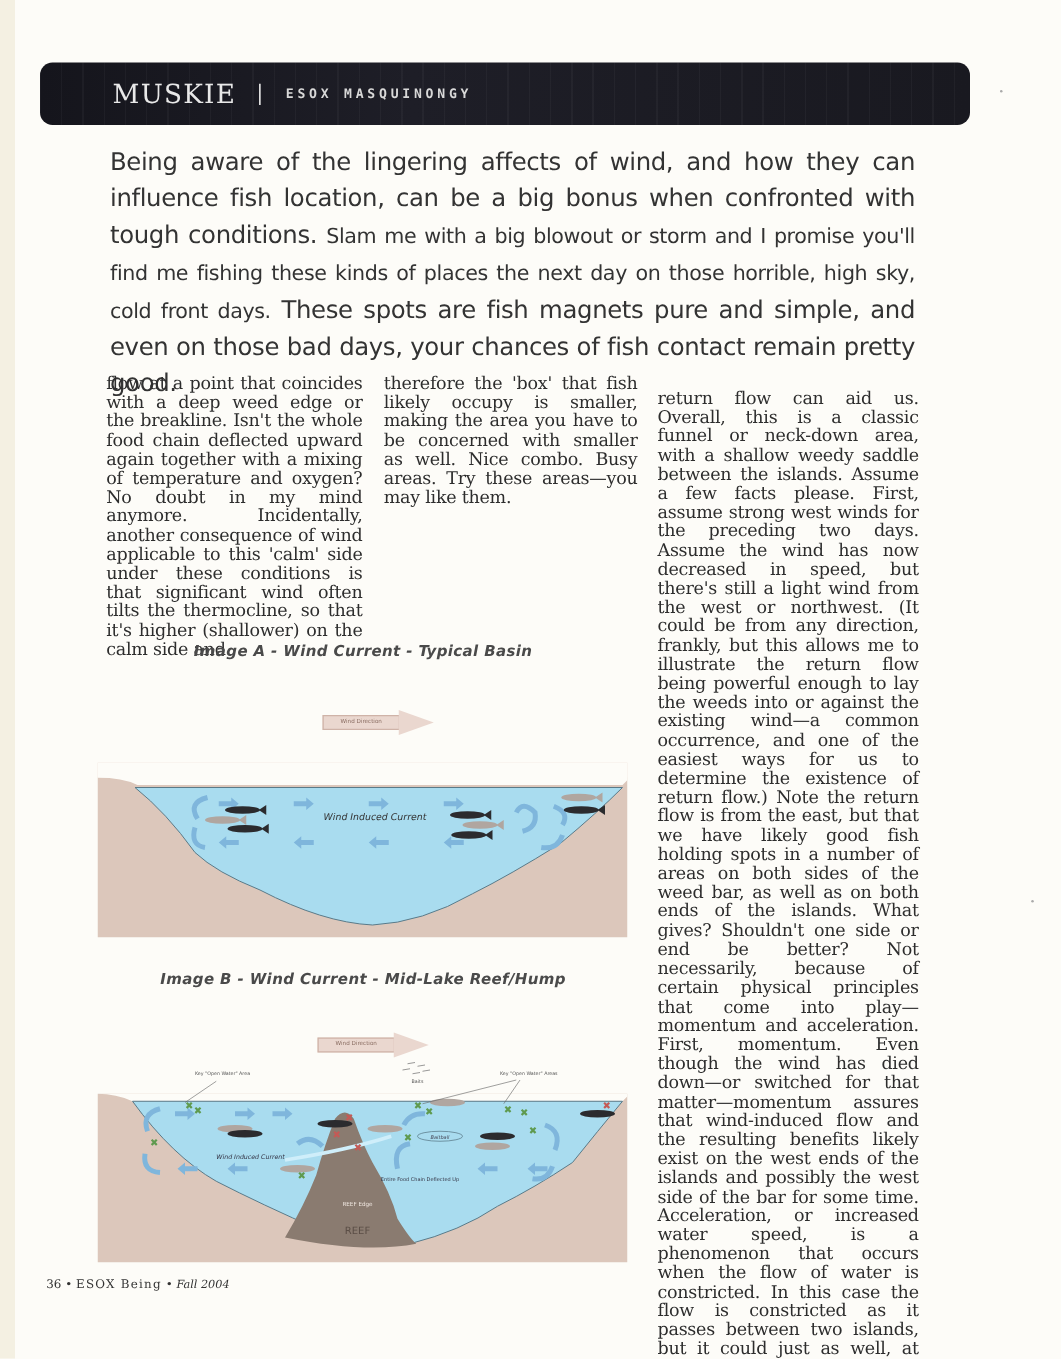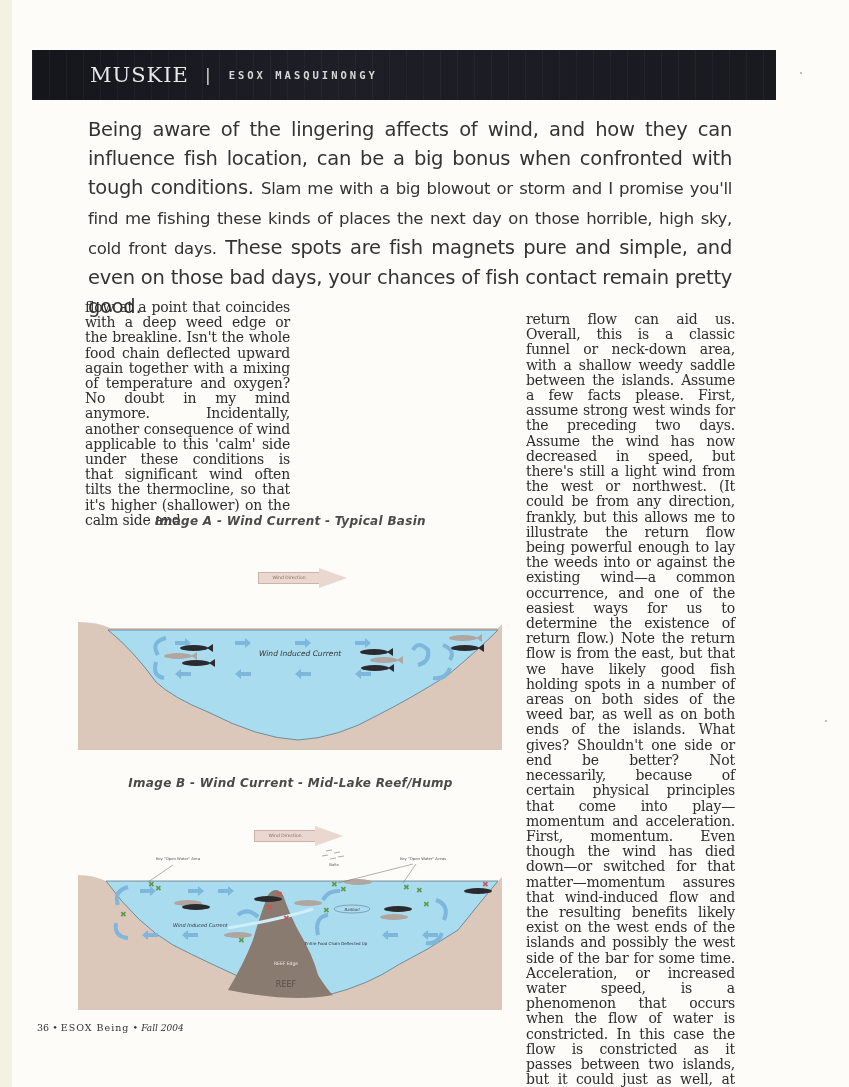--- a/index.html
+++ b/index.html
@@ -6,21 +6,21 @@
   body {
     width: 849px; height: 1087px; position: relative; overflow: hidden;
     background: #fdfcf8;
     font-family: "DejaVu Serif", serif;
     color: #2a2a2a;
   }
   .page-edge { position: absolute; left: 0; top: 0; width: 12px; height: 1087px; background: #f4f0e2; }
   .header-band {
     position: absolute; left: 32px; top: 50px; width: 744px; height: 50px;
     background: linear-gradient(90deg, #15151c, #1e1e27 40%, #191920);
-    display: flex; align-items: center;
+    display: flex; align-items: center; border-radius: 10px;
   }
   .header-band .stripes {
     position: absolute; inset: 0;
     background: repeating-linear-gradient(90deg, rgba(255,255,255,0.035) 0 1px, transparent 1px 17px);
   }
   .hdr-title {
     position: relative; margin-left: 58px; color: #e8e8e8;
     font-family: "DejaVu Serif", serif; font-size: 21px; letter-spacing: 1px;
   }
   .hdr-sep { position: relative; color: #ddd; font-size: 17px; margin: 0 18px 0 16px; }
@@ -83,20 +83,21 @@
   <span>Being aware of the lingering affects of wind, and how they can influence fish location, can be a big bonus when confronted with tough conditions.</span>
   <span class="small">Slam me with a big blowout or storm and I promise you'll find me fishing these kinds of places the next day on those horrible, high sky, cold front days.</span>
   <span>These spots are fish magnets pure and simple, and even on those bad days, your chances of fish contact remain pretty good.</span>
 </div>
 
 <div class="col col1">
   <p>flow at a point that coincides with a deep weed edge or the breakline. Isn't the whole food chain deflected upward again together with a mixing of temperature and oxygen? No doubt in my mind anymore. Incidentally, another consequence of wind applicable to this 'calm' side under these conditions is that significant wind often tilts the thermocline, so that it's higher (shallower) on the calm side and</p>
 </div>
 
 <div class="col col2">
+  <p>therefore the 'box' that fish likely occupy is smaller, making the area you have to be concerned with smaller as well. Nice combo. Busy areas. Try these areas—you may like them.</p>
 </div>
 
 <div class="col col3">
   <p>return flow can aid us. Overall, this is a classic funnel or neck-down area, with a shallow weedy saddle between the islands. Assume a few facts please. First, assume strong west winds for the preceding two days. Assume the wind has now decreased in speed, but there's still a light wind from the west or northwest. (It could be from any direction, frankly, but this allows me to illustrate the return flow being powerful enough to lay the weeds into or against the existing wind—a common occurrence, and one of the easiest ways for us to determine the existence of return flow.) Note the return flow is from the east, but that we have likely good fish holding spots in a number of areas on both sides of the weed bar, as well as on both ends of the islands. What gives? Shouldn't one side or end be better? Not necessarily, because of certain physical principles that come into play—momentum and acceleration. First, momentum. Even though the wind has died down—or switched for that matter—momentum assures that wind-induced flow and the resulting benefits likely exist on the west ends of the islands and possibly the west side of the bar for some time. Acceleration, or increased water speed, is a phenomenon that occurs when the flow of water is constricted. In this case the flow is constricted as it passes between two islands, but it could just as well, at least for the sub-surface return flow, be underwater reefs or canyons. In short, on these facts, we have multiple areas of potential chaos and turmoil to focus on.</p>
 </div>
 
 <div class="fig-title figA-title">Image A - Wind Current - Typical Basin</div>
 <div class="wind-arrow" style="left:258px; top:568px;">
   <div class="shaft">Wind Direction</div>
   <div class="head"></div>

